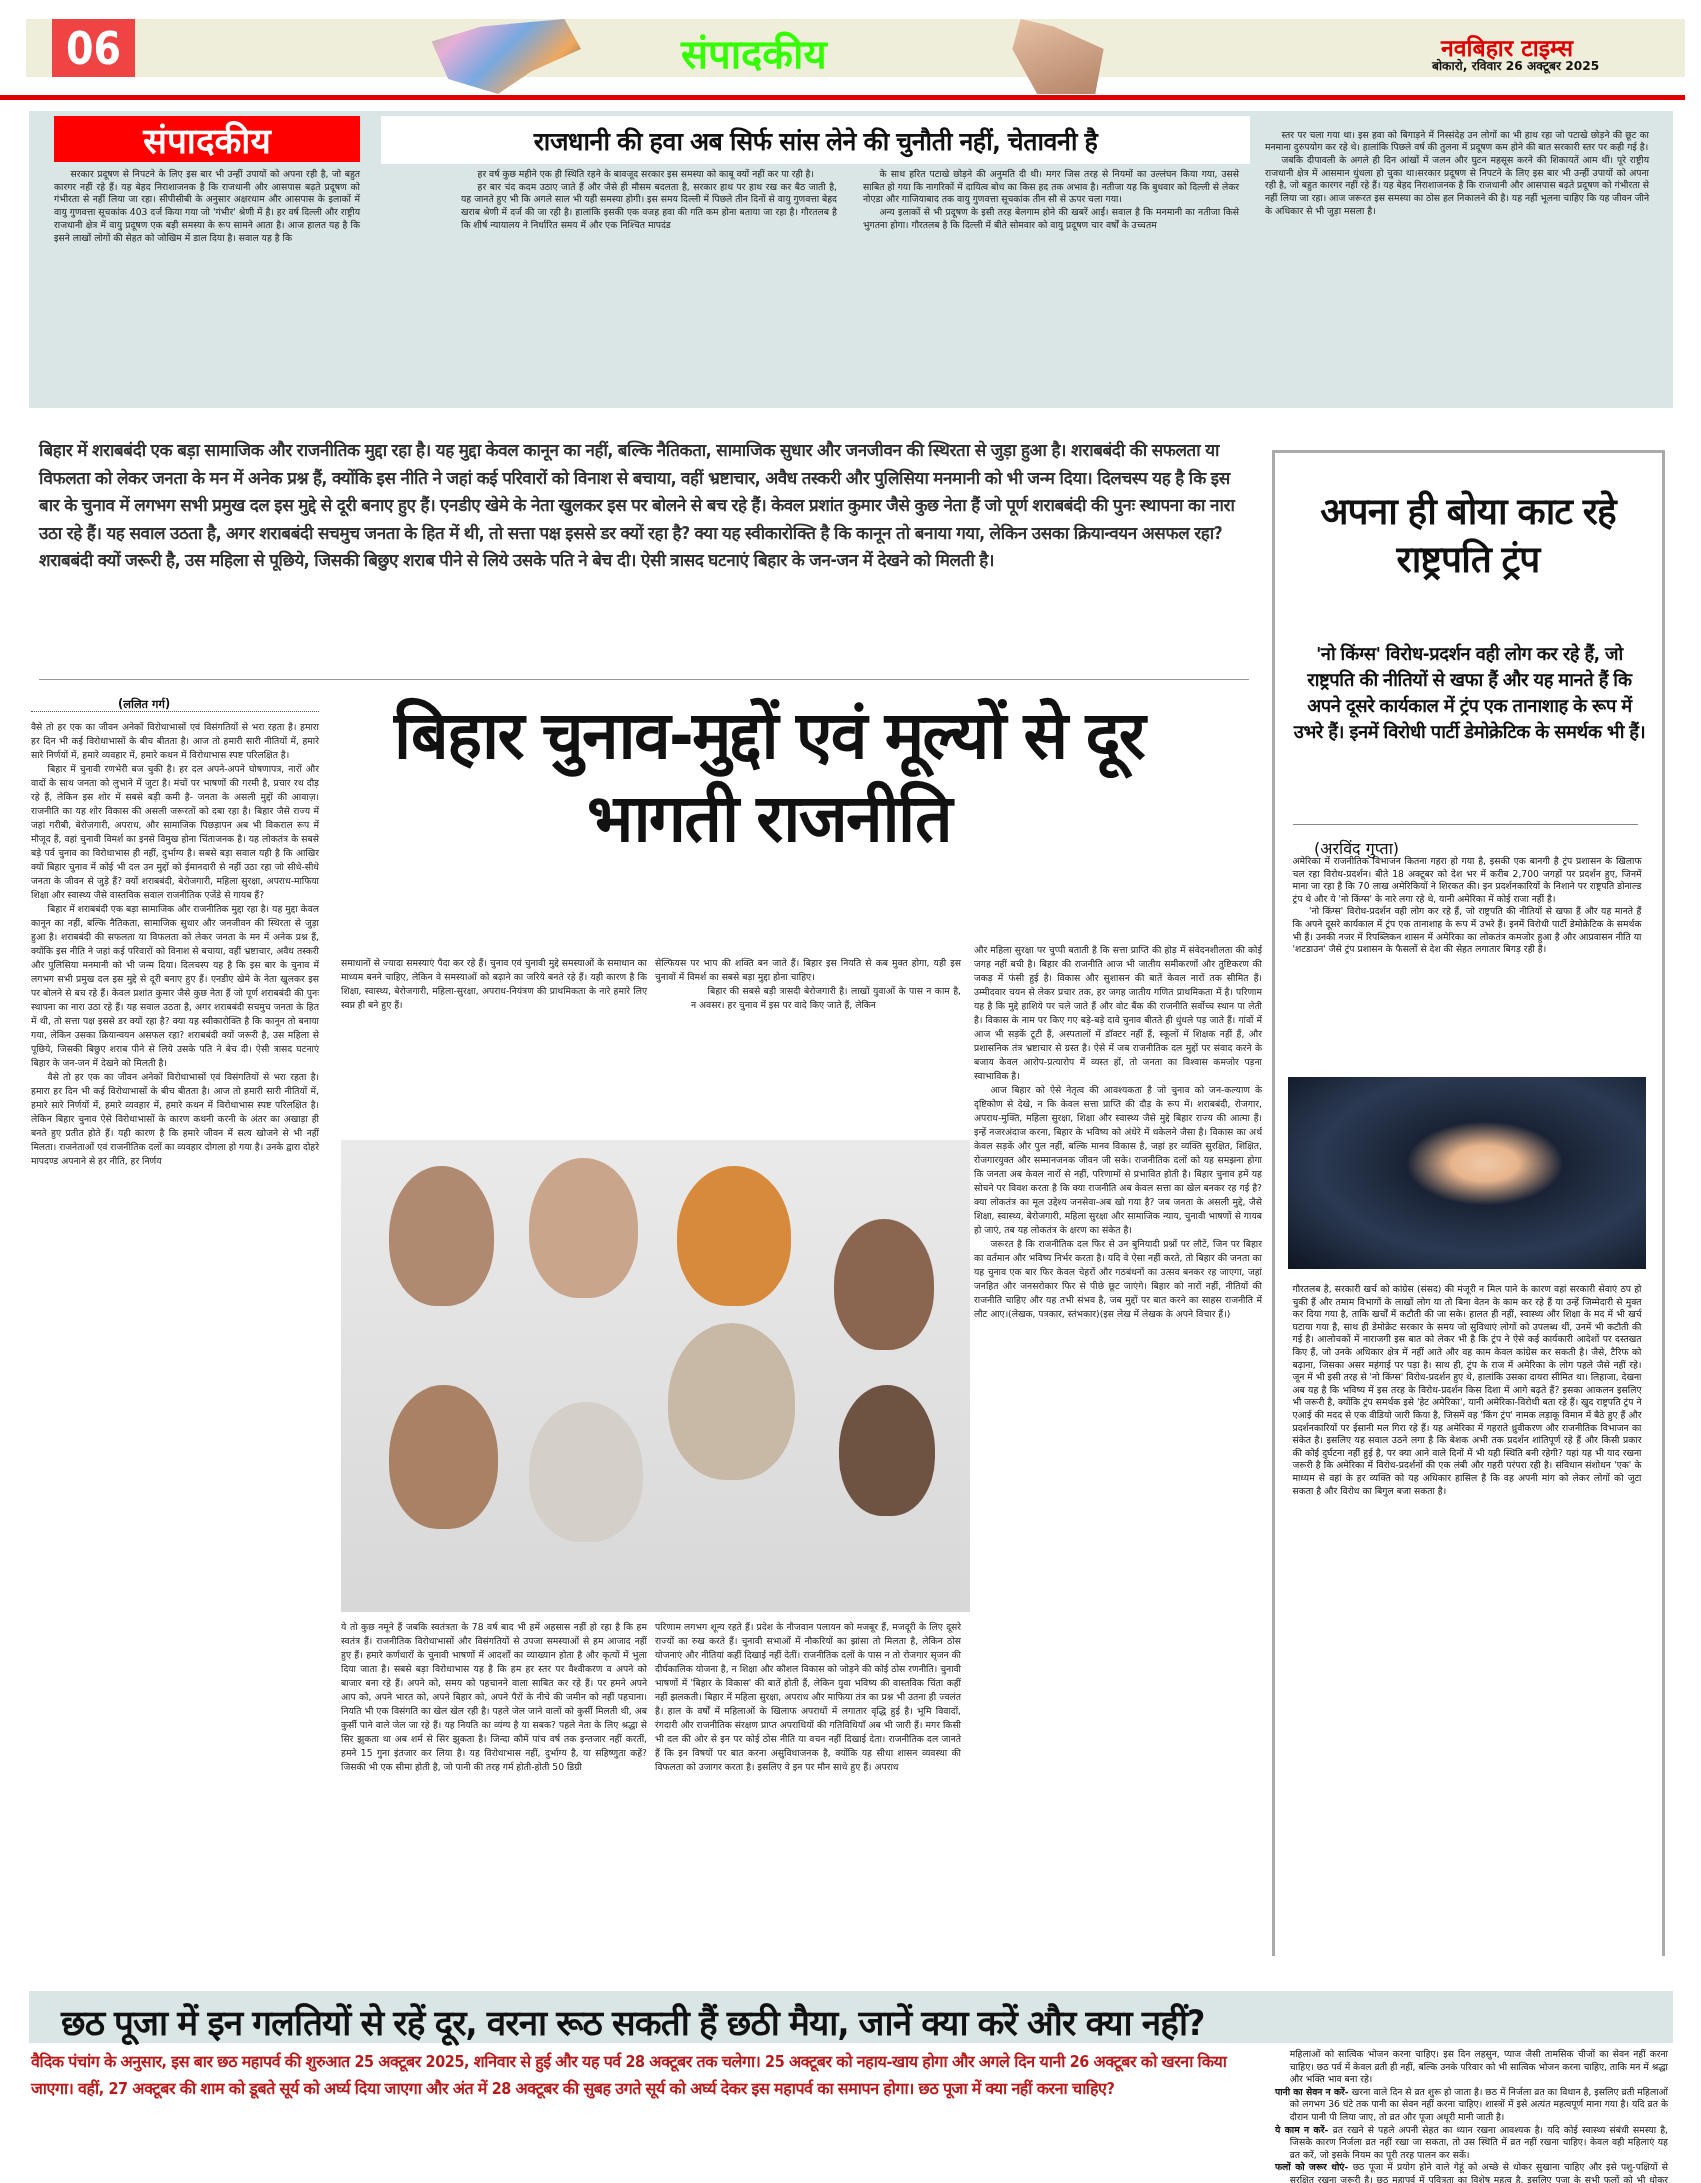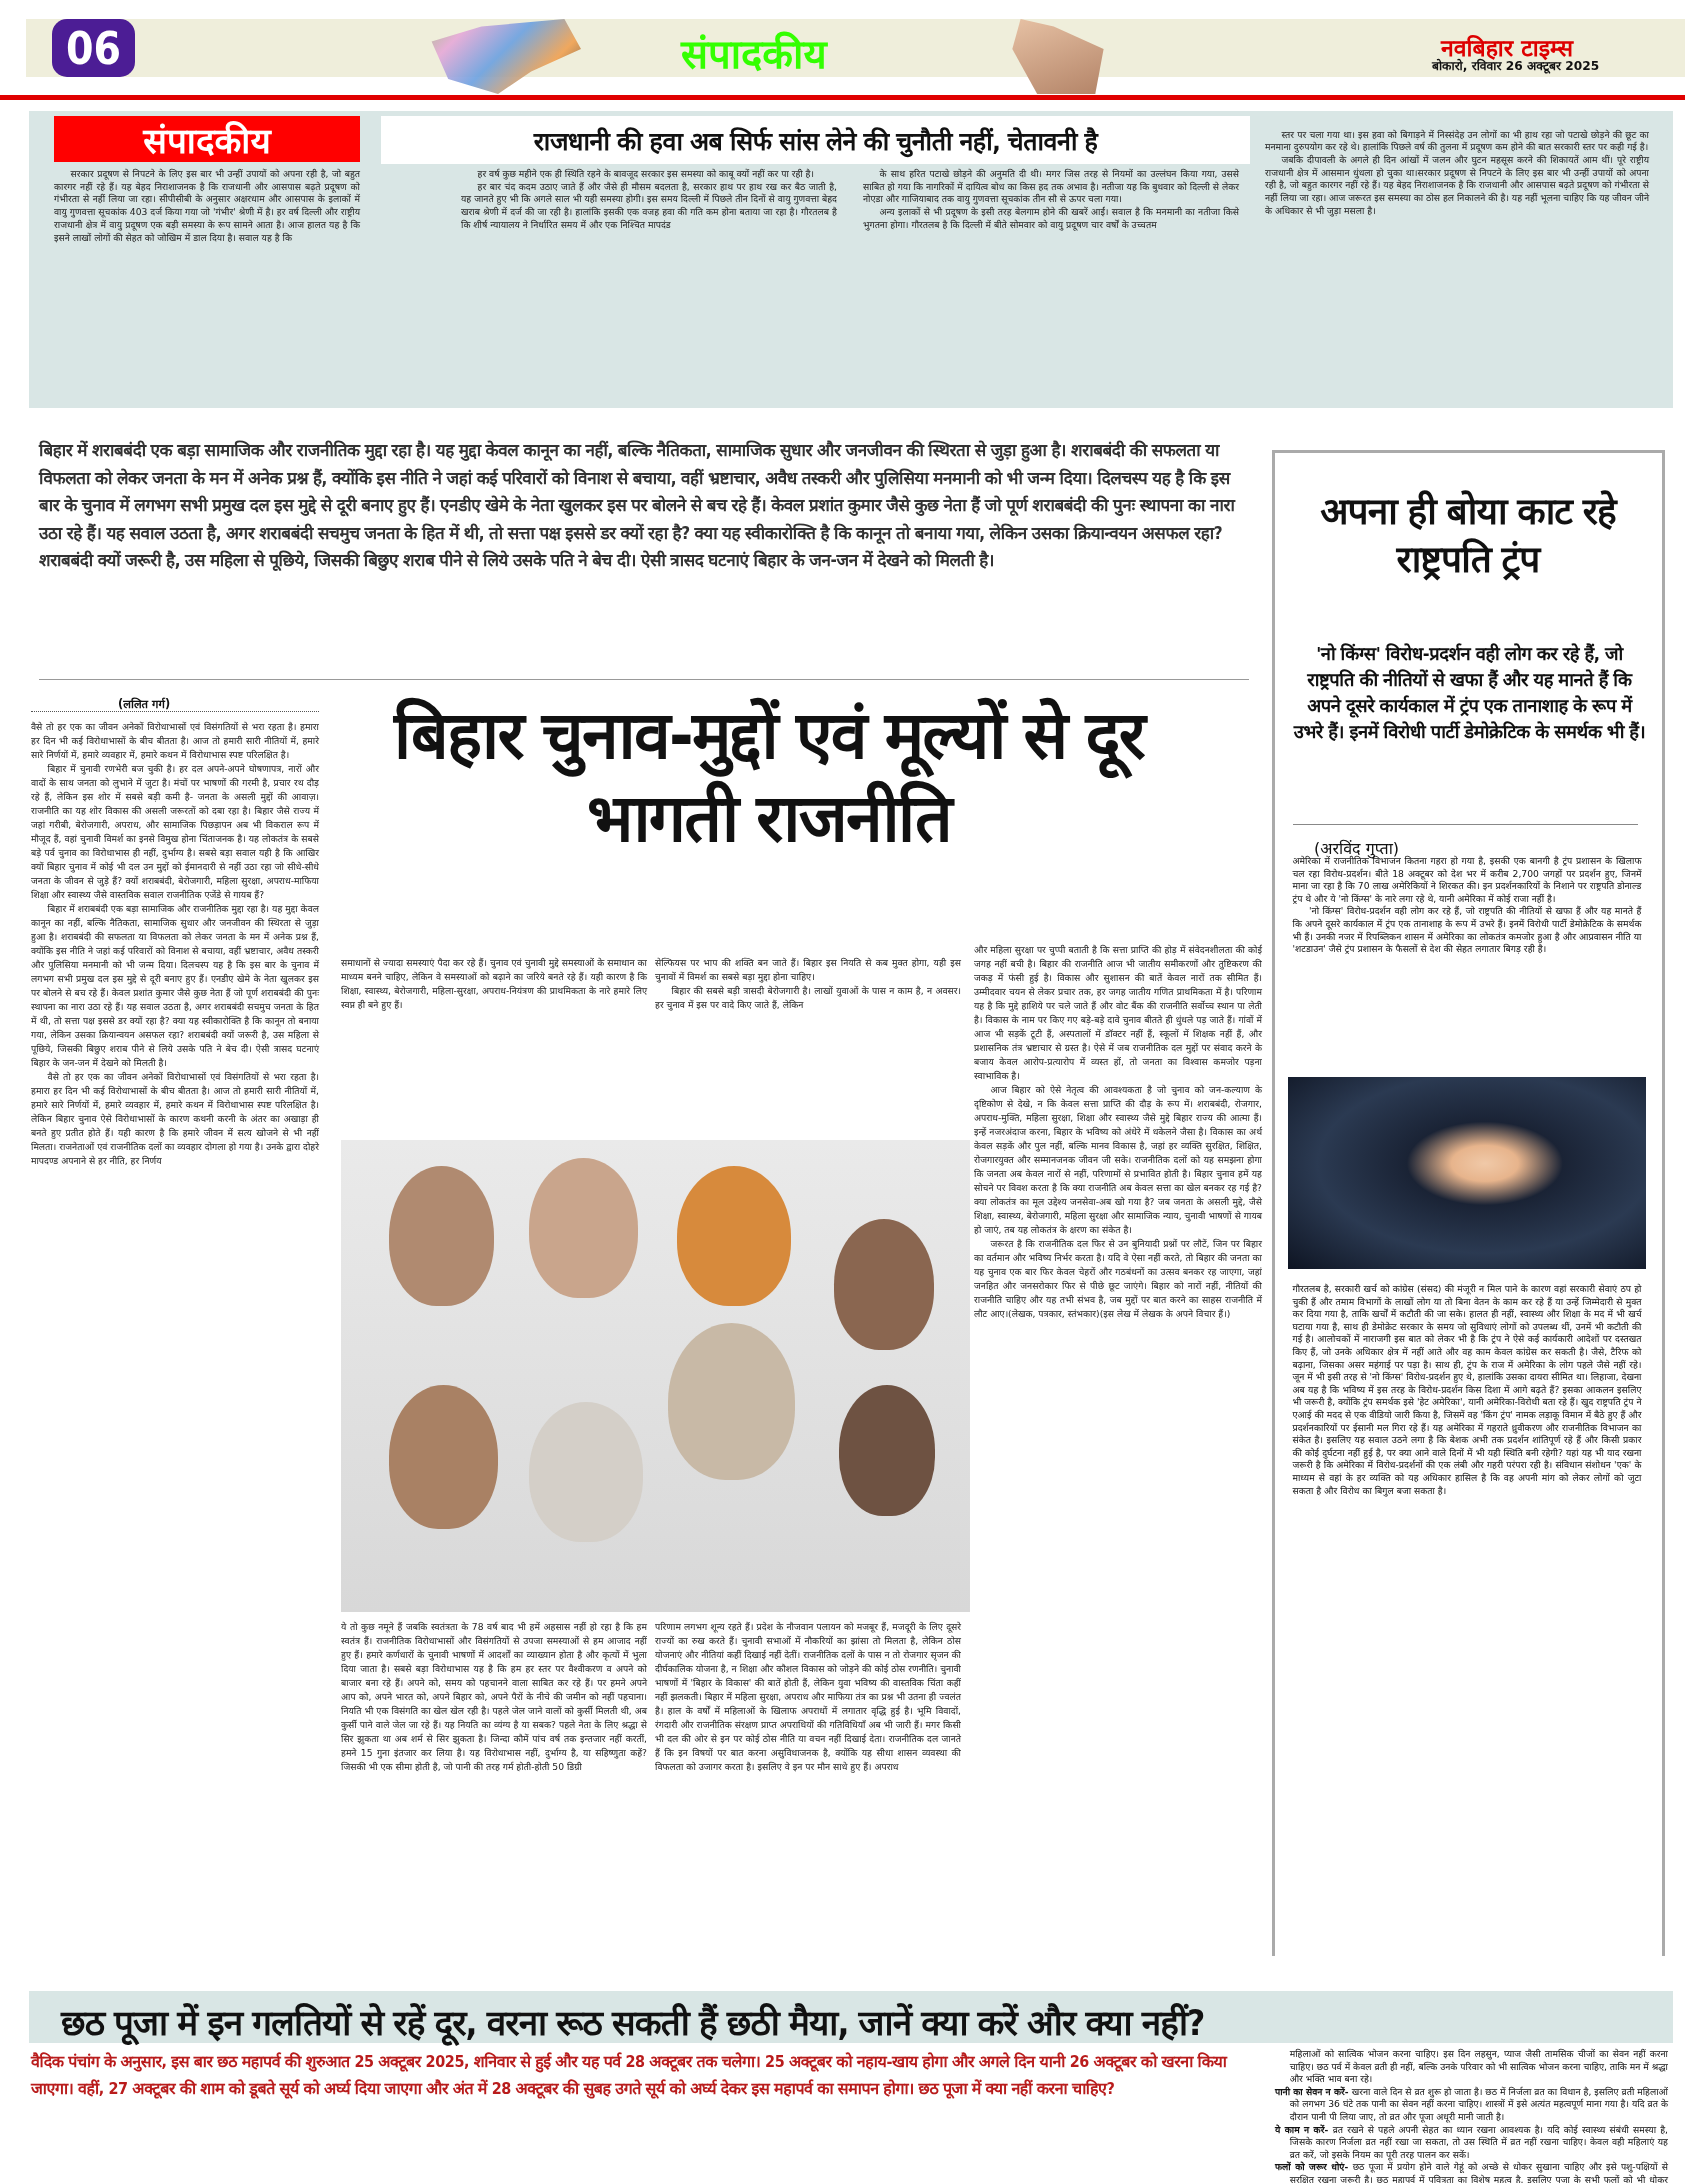--- a/index.html
+++ b/index.html
@@ -1,19 +1,19 @@
 <!DOCTYPE html>
 <html style="font-size:7px"><head>
 <meta charset="utf-8">
 <style>
   * { box-sizing: border-box; margin: 0; padding: 0; }
   html, body { width: 1701px; height: 2733px; background: #ffffff; overflow: hidden; }
   body { font-family: "DejaVu Sans", "Liberation Sans", sans-serif; color: #111; position: relative; }
   #masthead { position: absolute; left: 26px; top: 19px; width: 1659px; height: 58px; background: #efeedb; }
-  #page-num { position: absolute; left: 52px; top: 19px; width: 83px; height: 58px; background: #4c1d95; color: #fff; font: bold 44px "DejaVu Sans Condensed", "DejaVu Sans", sans-serif; display: flex; align-items: center; justify-content: center; border-radius: 15px; }
+  #page-num { position: absolute; left: 52px; top: 19px; width: 83px; height: 58px; background: #ef4444; color: #fff; font: bold 44px "DejaVu Sans Condensed", "DejaVu Sans", sans-serif; display: flex; align-items: center; justify-content: center; }
   #section-title { position: absolute; left: 681px; top: 25px; color: #33ff00; font: bold 40px "DejaVu Sans", sans-serif; }
   #map-art { position: absolute; left: 415px; top: 19px; width: 166px; height: 75px; background: linear-gradient(135deg,#8dbf6a 0%,#e6a8d8 25%,#6aa0e0 50%,#f0a050 75%,#444 100%); clip-path: polygon(10% 30%, 40% 10%, 90% 0%, 100% 40%, 70% 70%, 50% 100%, 20% 80%); opacity: .9; }
   #gandhi-art { position: absolute; left: 1004px; top: 19px; width: 166px; height: 75px; background: linear-gradient(160deg,#e8c3a6,#a8765a); clip-path: polygon(10% 0%, 30% 10%, 60% 40%, 55% 100%, 20% 100%, 5% 40%); }
   #paper-name { position: absolute; left: 1441px; top: 31px; color: #dd0000; font: bold 23px "DejaVu Sans", sans-serif; }
   #paper-date { position: absolute; left: 1432px; top: 57px; color: #111; font: bold 12.2px "DejaVu Sans", sans-serif; }
   #top-rule { position: absolute; left: 0; top: 95px; width: 1685px; height: 5.2px; background: #e00000; }
 
   
   #editorial { position: absolute; left: 29px; top: 111px; width: 1644px; height: 297px; background: #d9e6e5; }
   #editorial-tag { position: absolute; left: 25px; top: 5.2px; width: 306px; height: 46px; background: #ff0000; color: #fff; font: bold 35px "DejaVu Sans", sans-serif; display: flex; align-items: center; justify-content: center; }
@@ -105,21 +105,21 @@
 <div id="bihar-headline">बिहार चुनाव-मुद्दों एवं मूल्यों से दूर भागती राजनीति</div>
 <div class="bcol" style="left:31px; top:720px; width:288px;">
     <p style="text-indent: 0px;">वैसे तो हर एक का जीवन अनेकों विरोधाभासों एवं विसंगतियों से भरा रहता है। हमारा हर दिन भी कई विरोधाभासों के बीच बीतता है। आज तो हमारी सारी नीतियों में, हमारे सारे निर्णयों में, हमारे व्यवहार में, हमारे कथन में विरोधाभास स्पष्ट परिलक्षित है।</p>
     <p style="text-indent: 1.8em;">बिहार में चुनावी रणभेरी बज चुकी है। हर दल अपने-अपने घोषणापत्र, नारों और वादों के साथ जनता को लुभाने में जुटा है। मंचों पर भाषणों की गरमी है, प्रचार रथ दौड़ रहे हैं, लेकिन इस शोर में सबसे बड़ी कमी है- जनता के असली मुद्दों की आवाज़। राजनीति का यह शोर विकास की असली जरूरतों को दबा रहा है। बिहार जैसे राज्य में जहां गरीबी, बेरोजगारी, अपराध, और सामाजिक पिछड़ापन अब भी विकराल रूप में मौजूद हैं, वहां चुनावी विमर्श का इनसे विमुख होना चिंताजनक है। यह लोकतंत्र के सबसे बड़े पर्व चुनाव का विरोधाभास ही नहीं, दुर्भाग्य है। सबसे बड़ा सवाल यही है कि आखिर क्यों बिहार चुनाव में कोई भी दल उन मुद्दों को ईमानदारी से नहीं उठा रहा जो सीधे-सीधे जनता के जीवन से जुड़े हैं? क्यों शराबबंदी, बेरोजगारी, महिला सुरक्षा, अपराध-माफिया शिक्षा और स्वास्थ्य जैसे वास्तविक सवाल राजनीतिक एजेंडे से गायब हैं?</p>
     <p style="text-indent: 1.8em;">बिहार में शराबबंदी एक बड़ा सामाजिक और राजनीतिक मुद्दा रहा है। यह मुद्दा केवल कानून का नहीं, बल्कि नैतिकता, सामाजिक सुधार और जनजीवन की स्थिरता से जुड़ा हुआ है। शराबबंदी की सफलता या विफलता को लेकर जनता के मन में अनेक प्रश्न हैं, क्योंकि इस नीति ने जहां कई परिवारों को विनाश से बचाया, वहीं भ्रष्टाचार, अवैध तस्करी और पुलिसिया मनमानी को भी जन्म दिया। दिलचस्प यह है कि इस बार के चुनाव में लगभग सभी प्रमुख दल इस मुद्दे से दूरी बनाए हुए हैं। एनडीए खेमे के नेता खुलकर इस पर बोलने से बच रहे हैं। केवल प्रशांत कुमार जैसे कुछ नेता हैं जो पूर्ण शराबबंदी की पुनः स्थापना का नारा उठा रहे हैं। यह सवाल उठता है, अगर शराबबंदी सचमुच जनता के हित में थी, तो सत्ता पक्ष इससे डर क्यों रहा है? क्या यह स्वीकारोक्ति है कि कानून तो बनाया गया, लेकिन उसका क्रियान्वयन असफल रहा? शराबबंदी क्यों जरूरी है, उस महिला से पूछिये, जिसकी बिछुए शराब पीने से लिये उसके पति ने बेच दी। ऐसी त्रासद घटनाएं बिहार के जन-जन में देखने को मिलती है।</p>
     <p style="text-indent: 1.8em;">वैसे तो हर एक का जीवन अनेकों विरोधाभासों एवं विसंगतियों से भरा रहता है। हमारा हर दिन भी कई विरोधाभासों के बीच बीतता है। आज तो हमारी सारी नीतियों में, हमारे सारे निर्णयों में, हमारे व्यवहार में, हमारे कथन में विरोधाभास स्पष्ट परिलक्षित है। लेकिन बिहार चुनाव ऐसे विरोधाभासों के कारण कथनी करनी के अंतर का अखाड़ा ही बनते हुए प्रतीत होते हैं। यही कारण है कि हमारे जीवन में सत्य खोजने से भी नहीं मिलता। राजनेताओं एवं राजनीतिक दलों का व्यवहार दोगला हो गया है। उनके द्वारा दोहरे मापदण्ड अपनाने से हर नीति, हर निर्णय</p>
   </div>
 <div class="bcol" style="left:341px; top:956px; width:306px;">समाधानों से ज्यादा समस्याएं पैदा कर रहे हैं। चुनाव एवं चुनावी मुद्दे समस्याओं के समाधान का माध्यम बनने चाहिए, लेकिन वे समस्याओं को बढ़ाने का जरिये बनते रहे हैं। यही कारण है कि शिक्षा, स्वास्थ्य, बेरोजगारी, महिला-सुरक्षा, अपराध-नियंत्रण की प्राथमिकता के नारे हमारे लिए स्वप्न ही बने हुए हैं।</div>
 <div class="bcol" style="left:655px; top:956px; width:306px;">
     <p style="text-indent: 0px;">सेल्फियस पर भाप की शक्ति बन जाते हैं। बिहार इस नियति से कब मुक्त होगा, यही इस चुनावों में विमर्श का सबसे बड़ा मुद्दा होना चाहिए।</p>
-    <p style="text-indent: 1.8em;">बिहार की सबसे बड़ी त्रासदी बेरोजगारी है। लाखों युवाओं के पास न काम है, न अवसर। हर चुनाव में इस पर वादे किए जाते हैं, लेकिन</p>
+    <p style="text-indent: 1.8em; margin-left: 36px;">बिहार की सबसे बड़ी त्रासदी बेरोजगारी है। लाखों युवाओं के पास न काम है, न अवसर। हर चुनाव में इस पर वादे किए जाते हैं, लेकिन</p>
   </div>
 <div id="bihar-photo">
   <div class="face" style="left:48px; top:26px; width:105px; height:140px; background:#b08a70;"></div>
   <div class="face" style="left:188px; top:17.5px; width:109px; height:140px; background:#c9a58c;"></div>
   <div class="face" style="left:336px; top:26px; width:114px; height:140px; background:#d78a3c;"></div>
   <div class="face" style="left:493px; top:79px; width:100px; height:131px; background:#8a6650;"></div>
   <div class="face" style="left:48px; top:245px; width:109px; height:144px; background:#a98164;"></div>
   <div class="face" style="left:188px; top:262px; width:114px; height:140px; background:#d4cfc8;"></div>
   <div class="face" style="left:327px; top:183px; width:127px; height:157px; background:#c8b9a6;"></div>
   <div class="face" style="left:498px; top:245px; width:96px; height:131px; background:#6e5242;"></div>

